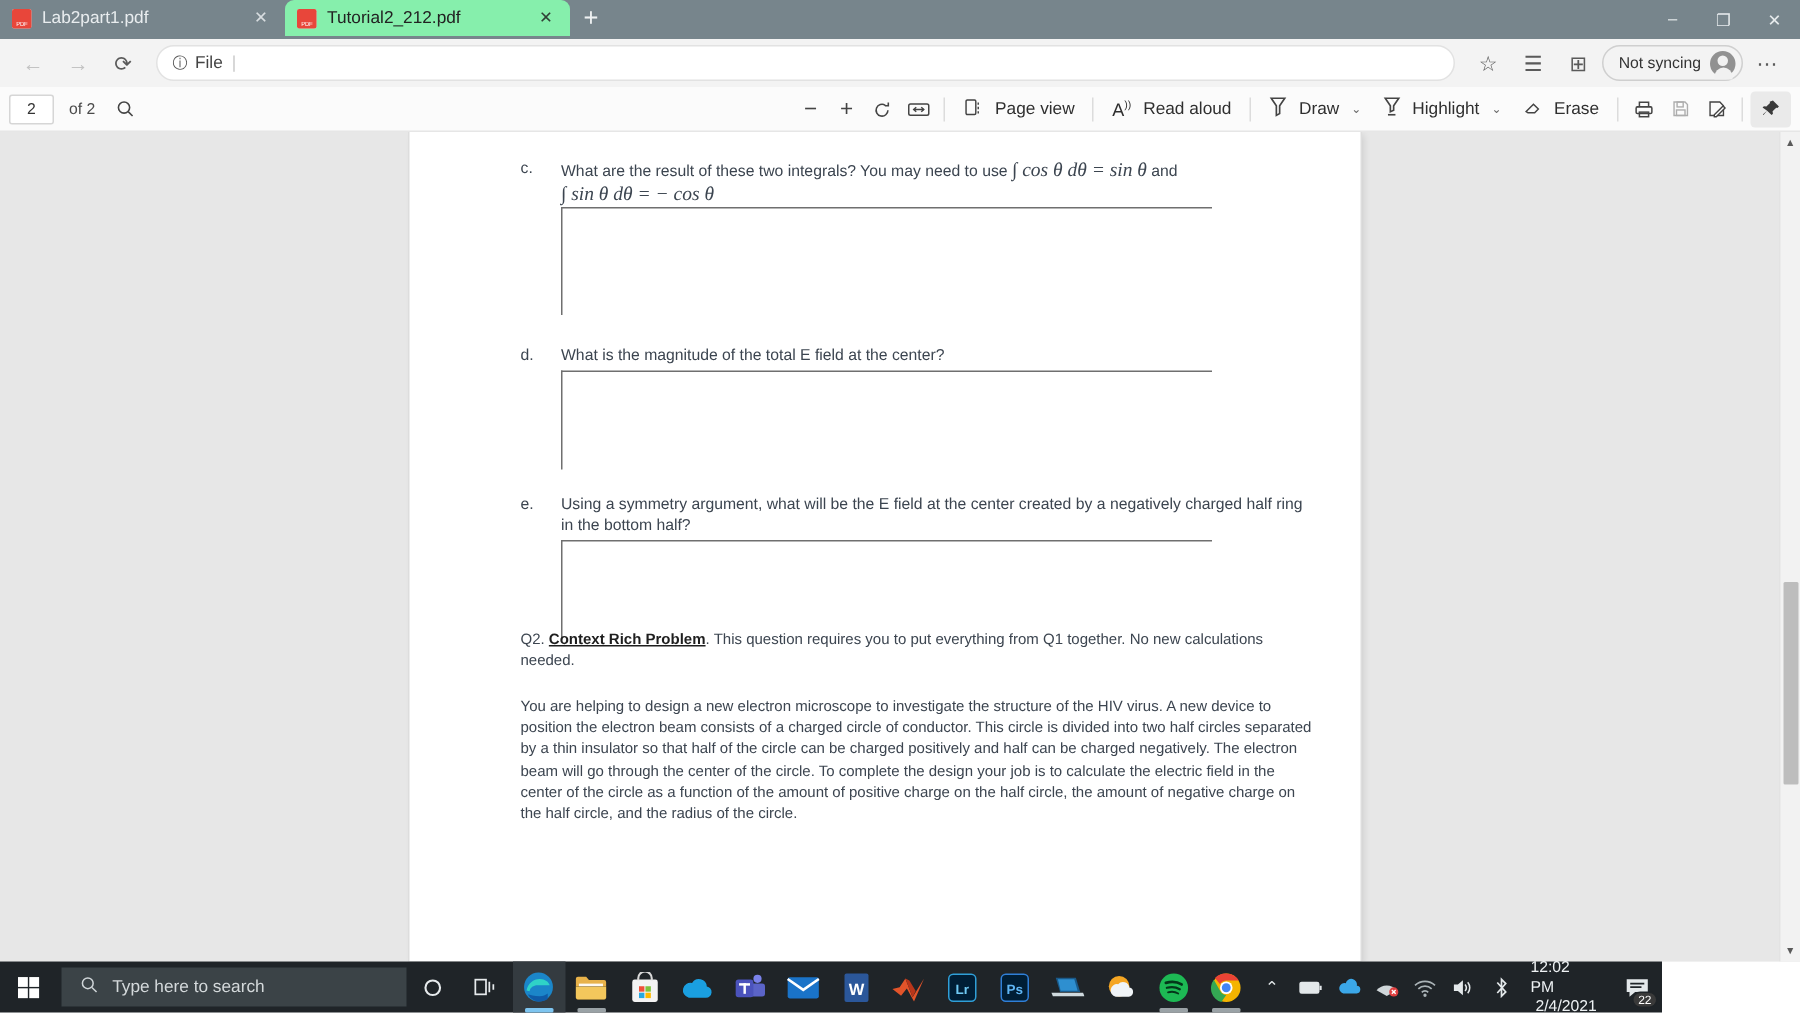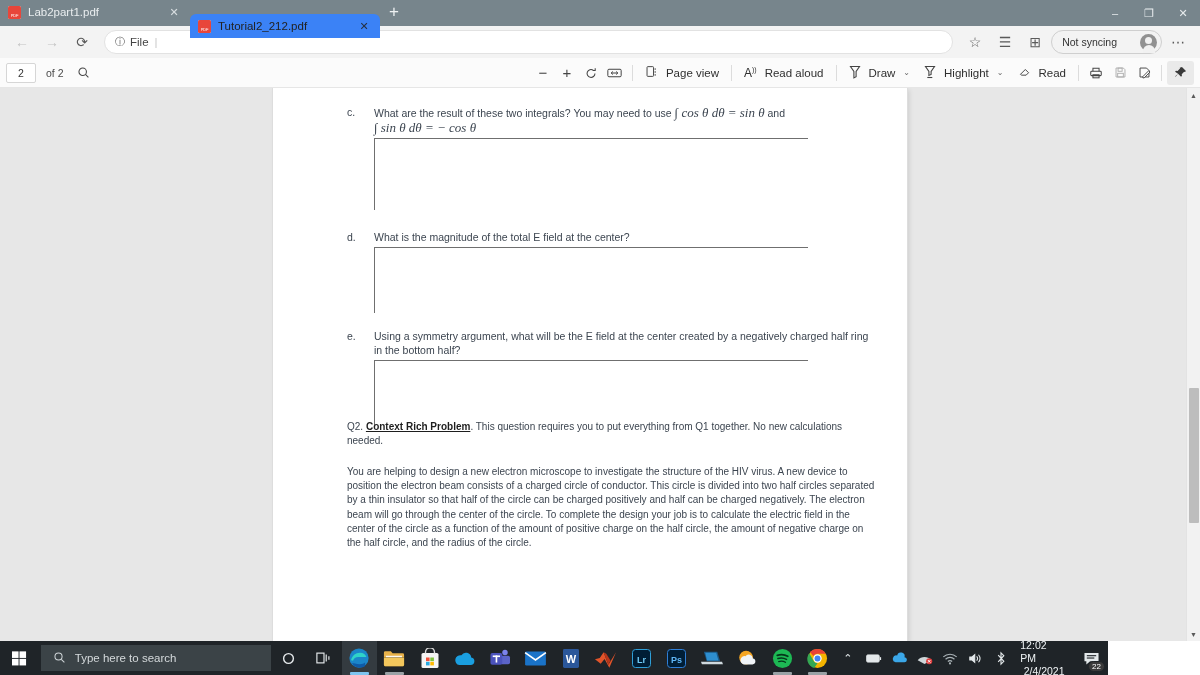--- a/index.html
+++ b/index.html
@@ -16,21 +16,21 @@
   .titlebar {
     height: 26px; background: #77858c; display: flex; align-items: flex-end;
     position: relative;
   }
   .tabstrip { display: flex; align-items: flex-start; height: 26px; }
   .tab {
     height: 24px; width: 190px; display: flex; align-items: center;
     padding: 0 8px; border-radius: 6px 6px 0 0; font-size: 11.5px;
     color: #e9edef; position: relative;
   }
-  .tab.active { background: #3b82f6; color: #222; margin-top: 14px; }
+  .tab.active { background: #86efac; color: #222; }
   .tab .favicon {
     width: 13px; height: 13px; flex: 0 0 13px; margin-right: 7px;
     background: #e4e4e4; border-radius: 1.5px; position: relative;
     display: inline-block;
   }
   .tab .favicon::before{
     content:""; position:absolute; left:0; top:0; right:0; bottom:0;
     background:#e8463a; border-radius:1.5px;
   }
   .tab .favicon::after{
@@ -72,21 +72,21 @@
     flex: 1 1 auto; height: 24px; background:#fff; border-radius: 12px;
     display:flex; align-items:center; padding: 0 10px; margin: 0 6px;
     font-size: 11.5px; color:#1a1a1a; overflow:hidden; border:1px solid #e2e2e2;
   }
   .omnibox .info-ico { font-size:10px; color:#555; margin-right:5px; }
   .omnibox .file-label { color:#444; margin-right:6px; }
   .omnibox .vbar { color:#c9c9c9; margin-right:7px; }
   .omnibox .url { white-space:nowrap; overflow:hidden; text-overflow:ellipsis; }
   .navright { display:flex; align-items:center; gap:2px; }
   .syncpill {
-    display:flex; align-items:center; gap:23px; height:24px; padding: 0 4px 0 10px;
+    display:flex; align-items:center; gap:6px; height:24px; padding: 0 4px 0 10px;
     border:1px solid #cfcfcf; border-radius:13px; font-size:10.5px; color:#333;
     background:#f3f3f3;
   }
   .syncpill .avatar {
     width:17px; height:17px; border-radius:50%; background:#919191; position:relative;
   }
   .syncpill .avatar::before{
     content:""; position:absolute; left:5px; top:3px; width:7px; height:7px;
     border-radius:50%; background:#f1f1f1;
   }
@@ -320,21 +320,21 @@
       <span>Highlight</span>
       <span class="chev">⌄</span>
     </div>
 
     <div class="tb-item">
       <span>
         <svg width="13" height="13" viewBox="0 0 16 16" fill="none" stroke="#444" stroke-width="1.2">
           <path d="M3 11.5l6-6 4 4-3 3H4.5z"></path>
         </svg>
       </span>
-      <span>Read</span>
+      <span>Erase</span>
     </div>
     <div class="tb-sep"></div>
 
     <div class="tb-ico">
       <svg width="14" height="14" viewBox="0 0 16 16" fill="none" stroke="#444" stroke-width="1.15">
         <path d="M4.5 6V2.5h7V6"></path>
           <rect x="2" y="6" width="12" height="5" rx="1"></rect>
         <rect x="4.5" y="10" width="7" height="3.5"></rect>
       </svg>
     </div>

